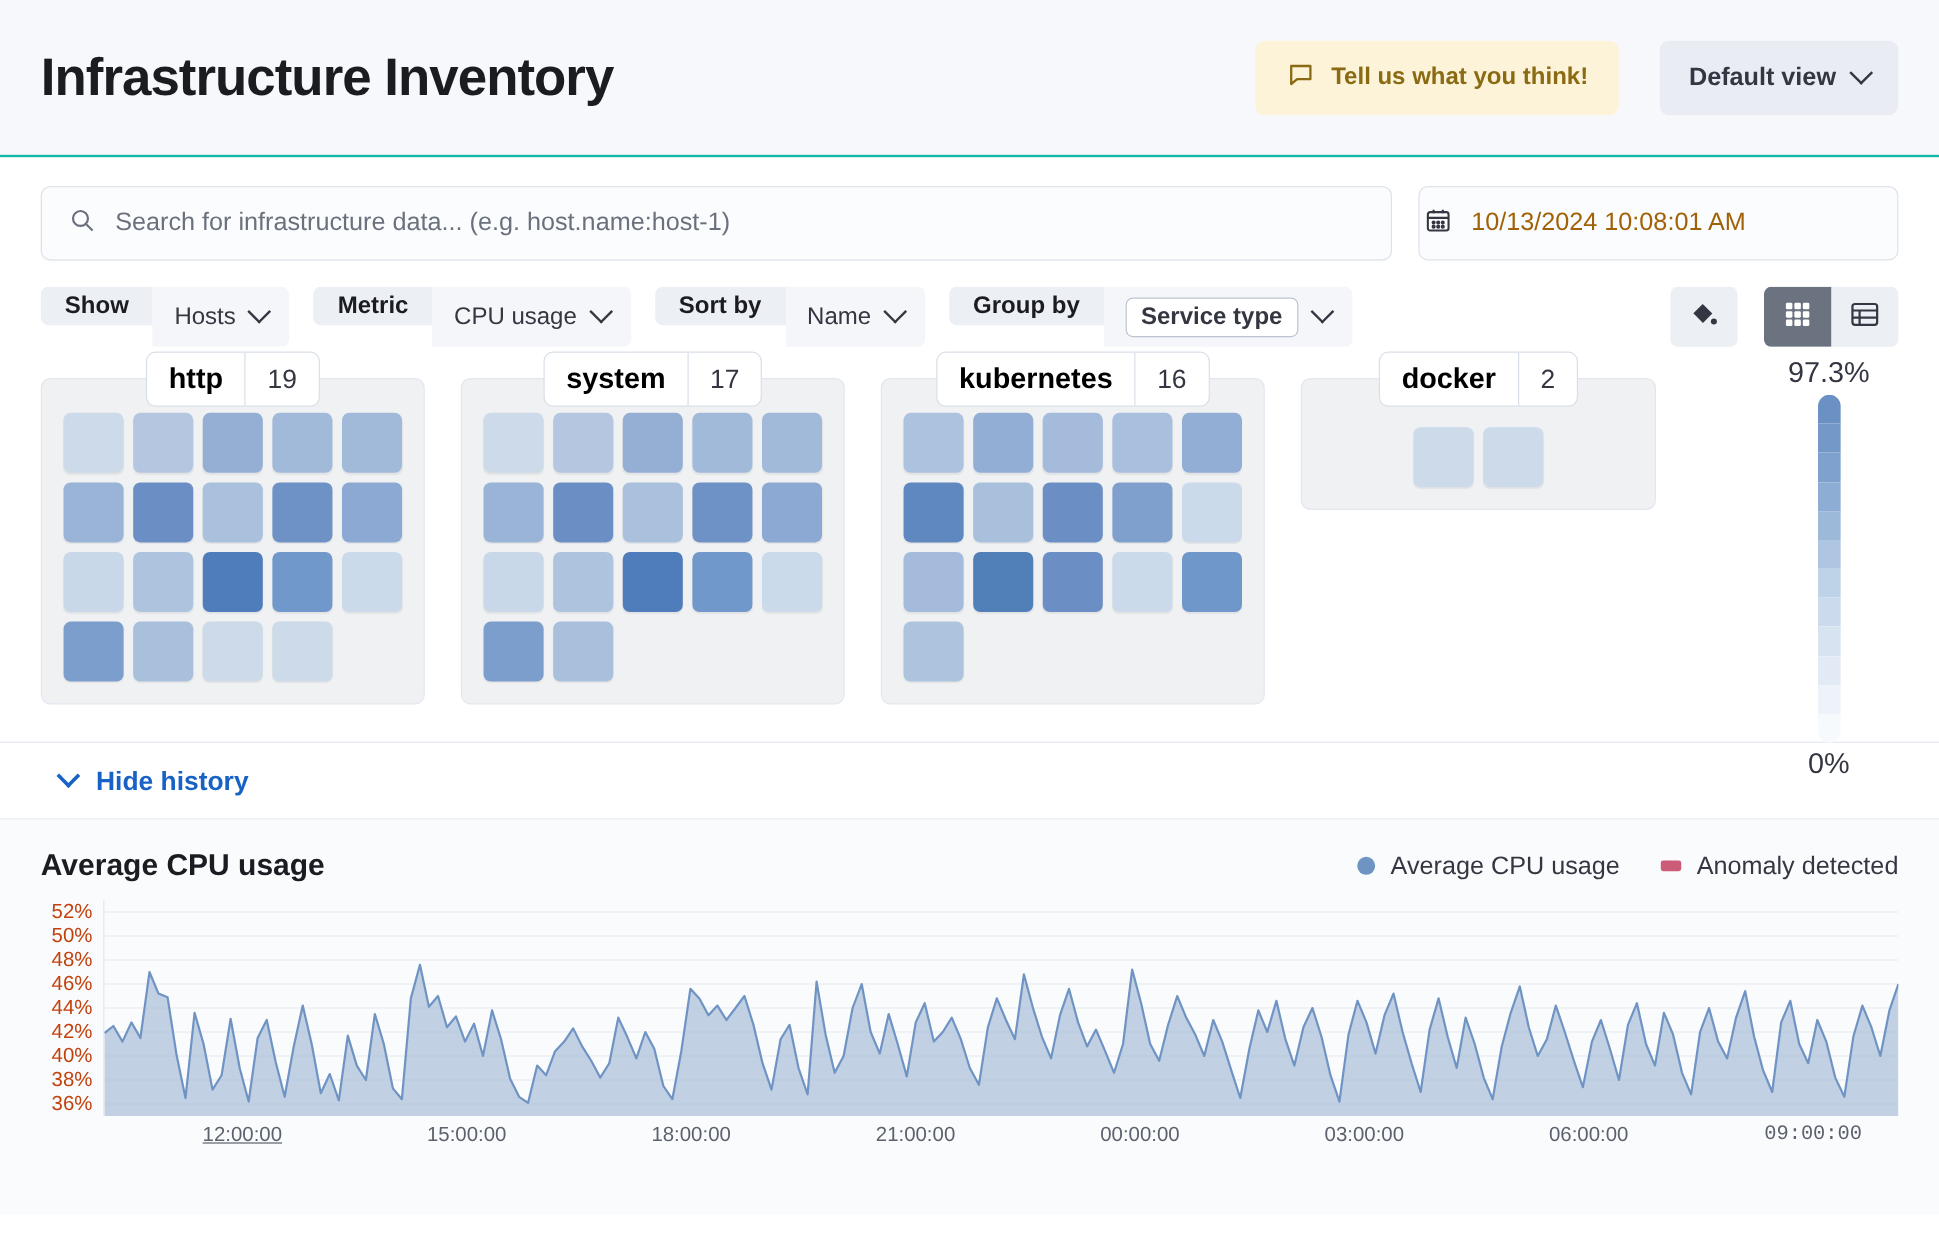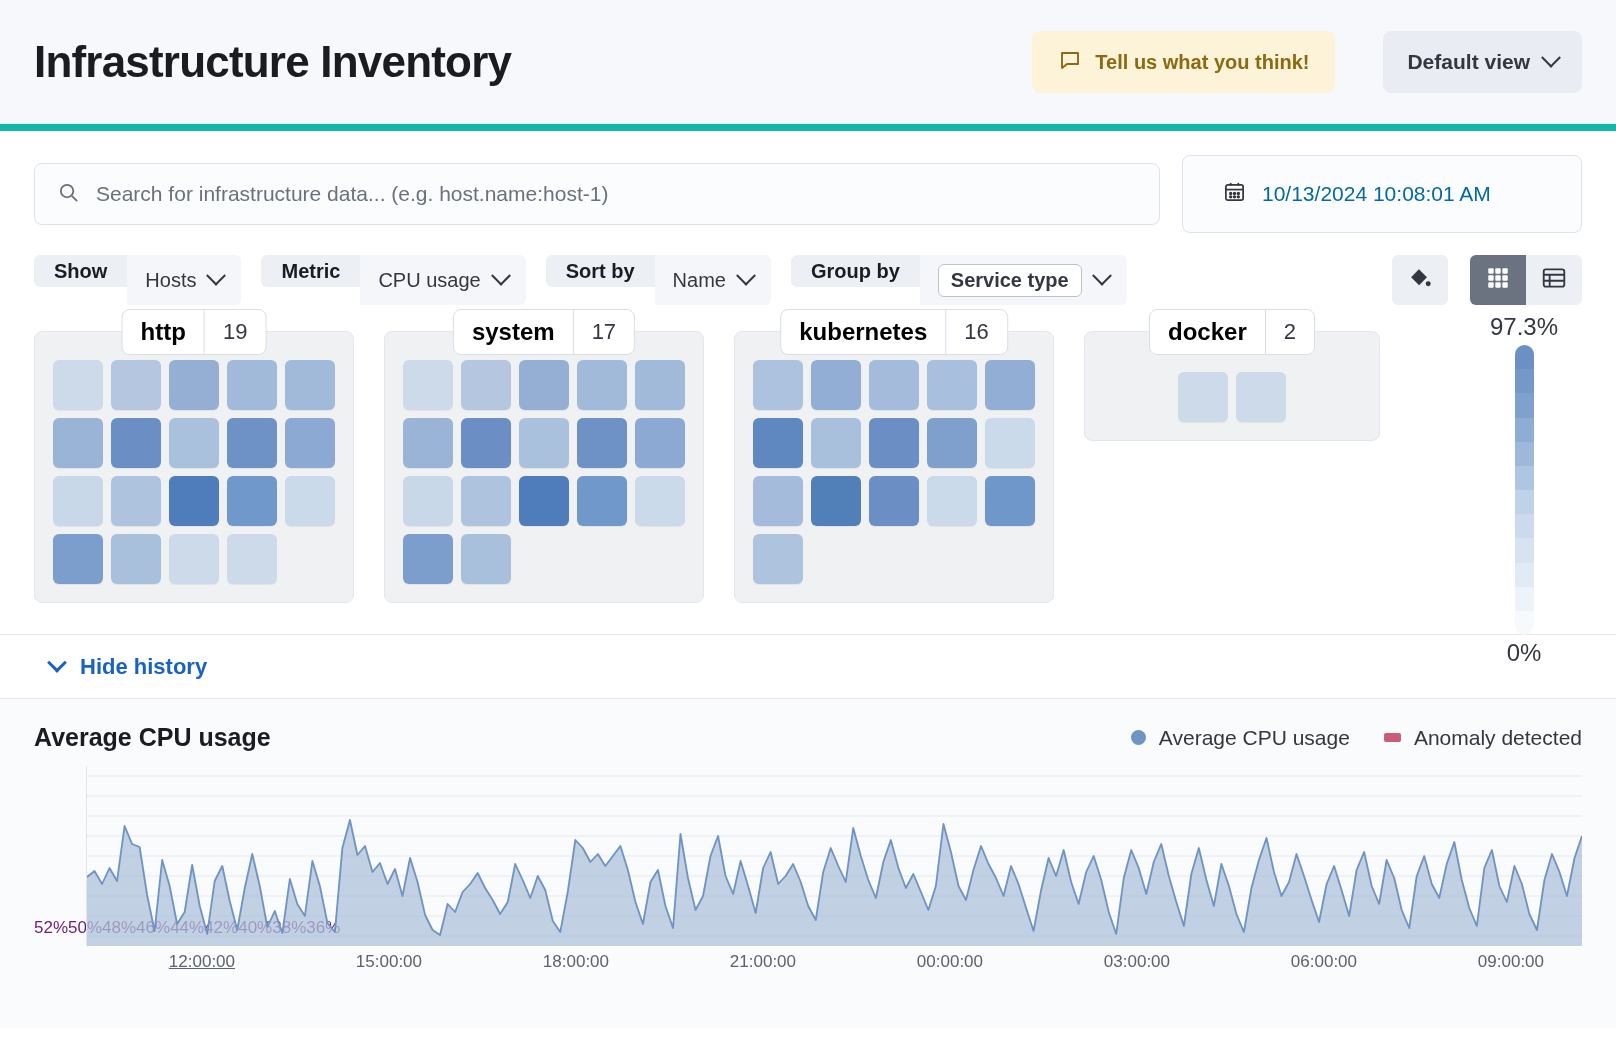--- a/index.html
+++ b/index.html
@@ -9,25 +9,24 @@
     font-family:"Liberation Sans", sans-serif;
     background:#ffffff;
     color:#343741;
     overflow:hidden;
   }
 
   
   .header {
     height:131px;
     background:#f7f8fc;
-    border-bottom:7px solid #14b8a6;
+    border-bottom:2px solid #14b8a6;
     display:flex; align-items:center;
     padding:0 34px;
     position:relative;
-    gap:14px;
   }
   .page-title {
     font-size:44px; font-weight:700; letter-spacing:-0.8px;
     color:#1a1c21;
     flex:1;
   }
   .feedback-btn {
     display:flex; align-items:center; gap:13px;
     background:#fdf3d8; color:#8a6a12;
     border:none; border-radius:8px;
@@ -56,26 +55,26 @@
   .searchbox {
     flex:1; height:62px;
     border:1px solid #dfe2ea; border-radius:8px;
     background:#fbfcfe;
     display:flex; align-items:center; gap:16px;
     padding:0 22px;
     box-shadow:0 1px 1px rgba(0,0,0,0.02);
   }
   .search-ph { color:#6a717d; font-size:21px; }
   .datebox {
-    width:400px; height:78px;
+    width:400px; height:62px;
     border:1px solid #dfe2ea; border-radius:8px;
     background:#fbfcfe;
     display:flex; align-items:center; gap:16px;
-    padding:0 40px;
-    font-size:21px; color:#0369a1;
+    padding:0 4px;
+    font-size:21px; color:#a16207;
   }
   .refresh-btn {
     height:62px; padding:0 26px;
     background:#cfe0f5; color:#14528f;
     border:none; border-radius:8px;
     display:flex; align-items:center; gap:14px;
     font-size:21px; font-weight:700;
     font-family:"Liberation Sans", sans-serif;
     cursor:pointer;
   }
@@ -165,23 +164,23 @@
 
   
   .chart-panel { background:#fafbfd; padding:24px 34px 0 34px; height:calc(1038px - 131px - 24px - 62px - 22px - 50px - 26px - 330px - 64px); }
   .chart-head { display:flex; align-items:center; }
   .chart-title { font-size:25px; font-weight:700; color:#1a1c21; }
   .chart-legend { margin-left:auto; display:flex; align-items:center; gap:34px; }
   .cl-item { display:flex; align-items:center; gap:13px; font-size:21px; color:#343741; }
   .dot { width:15px;height:15px;border-radius:50%; background:#6f94c4; }
   .sq { width:17px;height:9px;border-radius:2px; background:#cc5b78; }
   .plot-wrap { display:flex; margin-top:14px; }
-  .yaxis { width:52px; display:flex; flex-direction:row;
+  .yaxis { width:52px; display:flex; flex-direction:column;
     justify-content:space-between; align-items:flex-end;
-    font-size:17px; color:#701a75; padding-right:9px; height:172px; }
+    font-size:17px; color:#c2410c; padding-right:9px; height:172px; }
   .plot { flex:1; position:relative; height:180px; border-left:1px solid #e3e6ee; }
   .xaxis { display:flex; margin-top:6px; margin-left:52px; position:relative; height:30px; }
   .xt { position:absolute; font-size:17px; color:#5c626d; transform:translateX(-50%); }
 </style>
 </head>
 <body>
 
 <div class="header">
   <div class="page-title">Infrastructure Inventory</div>
 
@@ -465,15 +464,15 @@
     </div>
   </div>
   <div class="xaxis" id="xaxis">
       <div class="xt" style="left: 7.75%; text-decoration: underline;">12:00:00</div>
       <div class="xt" style="left: 20.25%;">15:00:00</div>
       <div class="xt" style="left: 32.75%;">18:00:00</div>
       <div class="xt" style="left: 45.25%;">21:00:00</div>
       <div class="xt" style="left: 57.75%;">00:00:00</div>
       <div class="xt" style="left: 70.25%;">03:00:00</div>
       <div class="xt" style="left: 82.75%;">06:00:00</div>
-      <div class="xt" style="left: 95.25%;">09:00:00</div>
+      <div class="xt" style="left: 95.25%; font-family: Liberation Mono, monospace;">09:00:00</div>
     </div>
 </div>
 
 </body></html>

